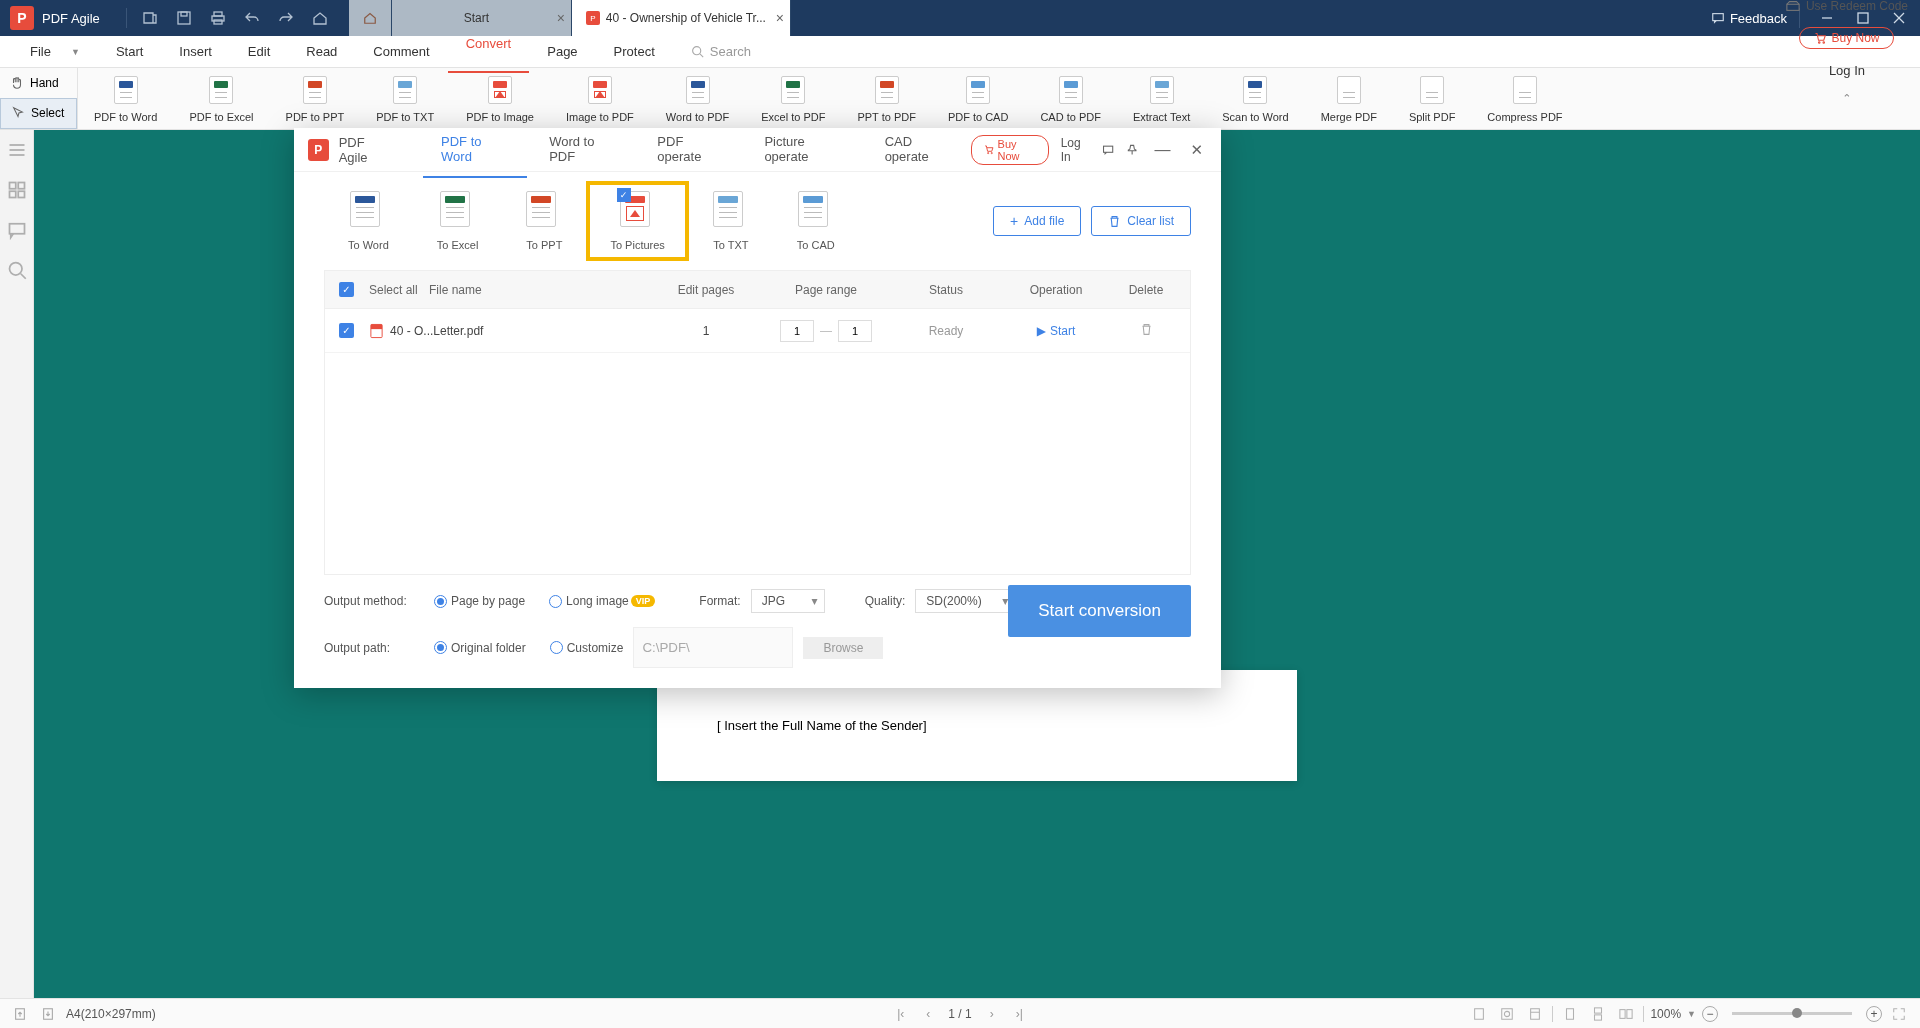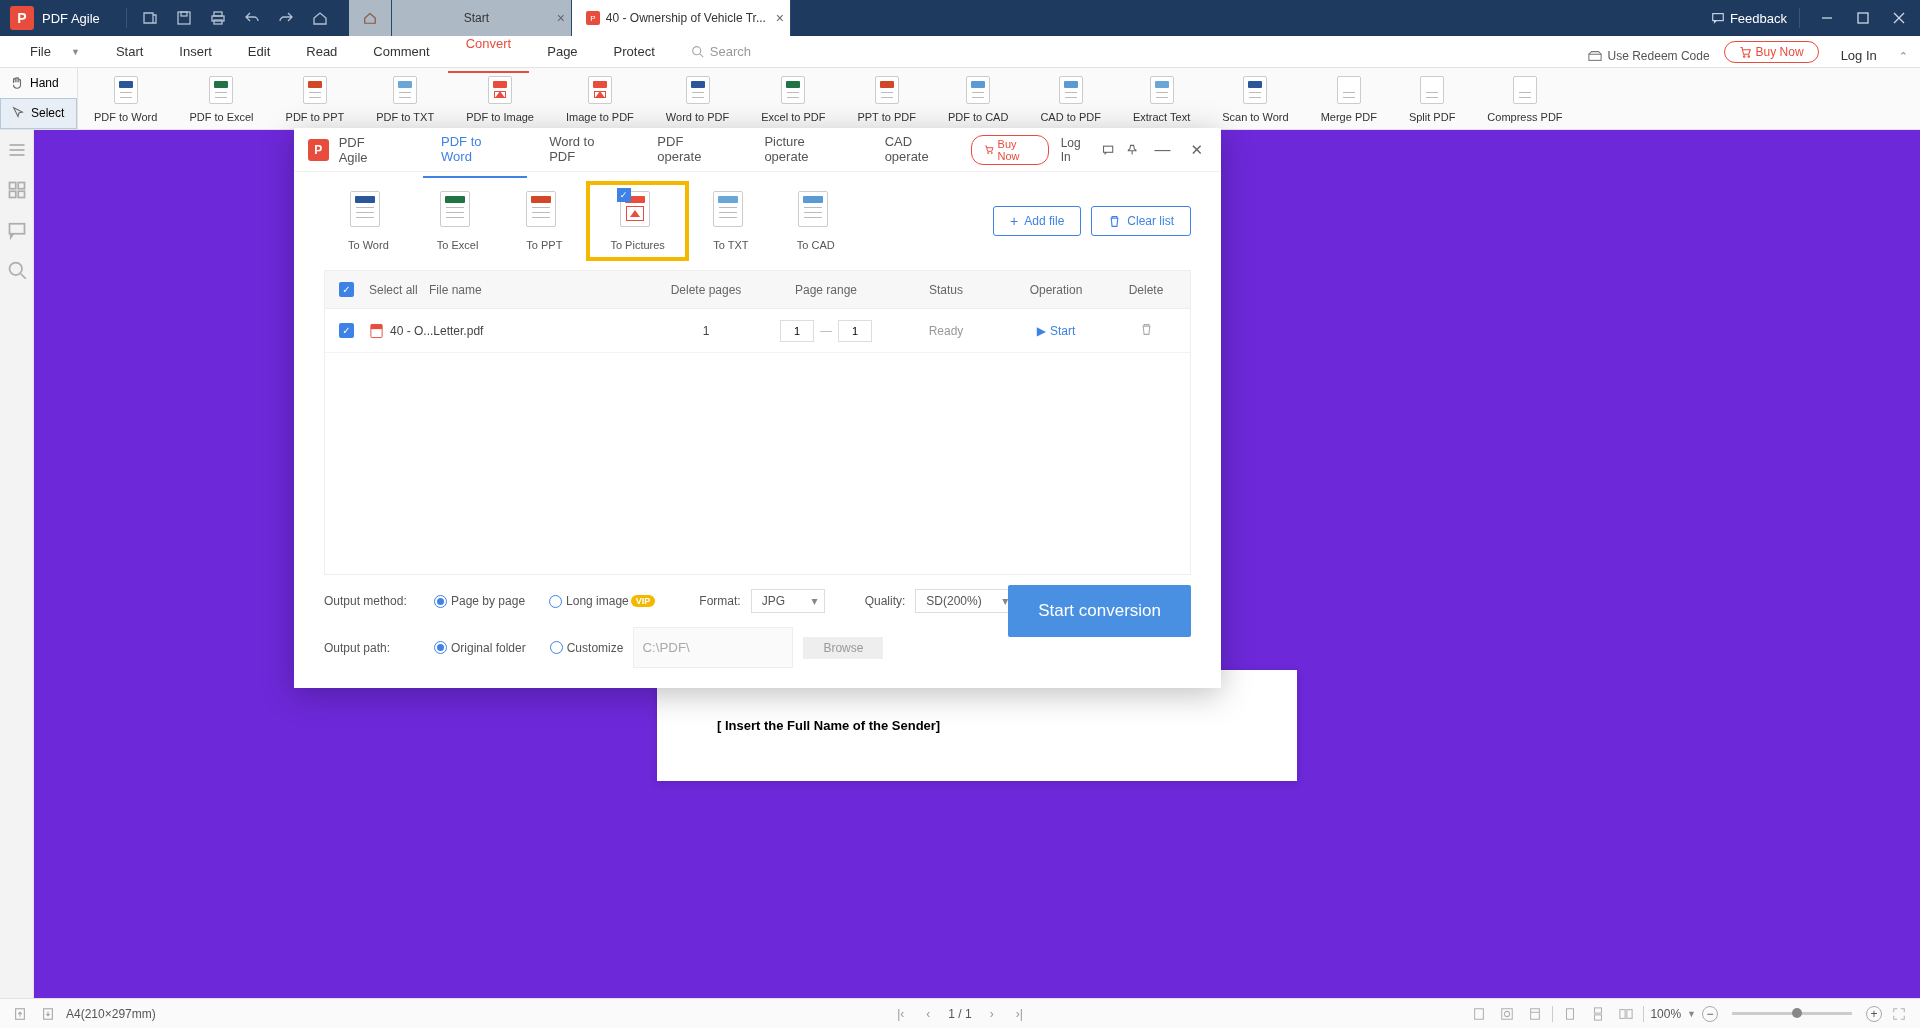--- a/index.html
+++ b/index.html
@@ -22,40 +22,40 @@
 .titlebar .spacer { flex:1; }
 .titlebar .right-group { display:flex; align-items:center; gap:6px; padding-right:6px; }
 .titlebar .win-btn { width:30px; height:30px; display:flex;align-items:center;justify-content:center; cursor:pointer; }
 
 
 .menubar { height: 32px; background:#fff; border-bottom:1px solid #e3e3e3; display:flex; align-items:center; padding: 0 12px; font-size:13px; }
 .menubar .menu-item { padding: 6px 18px; cursor:pointer; color:#333; }
 .menubar .menu-item.active { color:#e74c3c; border-bottom:2px solid #e74c3c; padding-bottom:20px; }
 .menubar .file-item { display:flex; align-items:center; gap:20px; }
 .menubar .search-item { display:flex; align-items:center; gap:6px; color:#999; }
-.menubar .right { margin-left:auto; display:flex; align-items:flex-end; gap:14px; }
+.menubar .right { margin-left:auto; display:flex; align-items:center; gap:14px;flex-direction:column; }
 .menubar .redeem { display:flex; align-items:center; gap:6px; color:#555; font-size:12px; cursor:pointer; }
 .menubar .buy-now-btn { border:1px solid #e74c3c; color:#e74c3c; border-radius:14px; padding:3px 14px; display:flex;align-items:center;gap:5px; font-size:12px; cursor:pointer; }
 .menubar .login-link { color:#333; cursor:pointer; padding:0 8px; }
 
 
 .ribbon { height:62px; background:#fafafa; border-bottom:1px solid #e3e3e3; display:flex; align-items:stretch; }
 .ribbon .left-tools { width:78px; border-right:1px solid #e3e3e3; display:flex; flex-direction:column; }
 .ribbon .tool-btn { flex:1; display:flex; align-items:center; gap:6px; padding:0 10px; font-size:12px; cursor:pointer; }
 .ribbon .tool-btn.selected { background:#e8eef5; border:1px solid #b8c9db; }
 .ribbon .convert-buttons { flex:1; display:flex; align-items:center; }
 .ribbon .rb { display:flex; flex-direction:column; align-items:center; justify-content:center; padding:0 16px; font-size:11px; color:#333; cursor:pointer; gap:6px; height:100%; }
 .ribbon .rb .rb-icon { width:26px; height:30px; display:flex; align-items:center; justify-content:center; }
 
 
 .left-strip { position:absolute; left:0; top:130px; bottom:30px; width:34px; background:#f3f3f3; border-right:1px solid #e3e3e3; display:flex; flex-direction:column; align-items:center; padding-top:10px; gap:20px; }
 .left-strip .ls-icon { width:20px; height:20px; cursor:pointer; opacity:.55; }
 
 
-.doc-area { position:absolute; left:34px; right:0; top:130px; bottom:30px; background:#6d28d9; overflow:hidden;font-weight:bold; }
+.doc-area { position:absolute; left:34px; right:0; top:130px; bottom:30px; background:#0f766e; overflow:hidden; }
 .page-preview { position:absolute; left:50%; transform:translateX(-50%); top:540px; width:640px; background:#fff; box-shadow:0 2px 8px rgba(0,0,0,.15); padding:40px 60px; font-family:"Times New Roman",serif; font-size:13px; line-height:2.4; }
 
 
 .statusbar { position:absolute; left:0; right:0; bottom:0; height:30px; background:#fafafa; border-top:1px solid #e3e3e3; display:flex; align-items:center; font-size:12px; color:#555; padding:0 10px; }
 .statusbar .sb-icon { width:20px; height:20px; margin-right:8px; cursor:pointer; display:flex;align-items:center;justify-content:center; opacity:.6; }
 .statusbar .sb-center { position:absolute; left:50%; transform:translateX(-50%); display:flex; align-items:center; gap:14px; }
 .statusbar .sb-center .nav-btn { cursor:pointer; opacity:.6; padding:0 4px; }
 .statusbar .sb-right { margin-left:auto; display:flex; align-items:center; gap:6px; }
 .statusbar .view-btn { width:22px; height:22px; display:flex;align-items:center;justify-content:center; cursor:pointer; opacity:.55; }
 .statusbar .zoom-slider { width:120px; height:3px; background:#ccc; position:relative; margin:0 8px; }
@@ -607,21 +607,21 @@
         <span>Clear list</span>
       </div>
     </div>
   </div>
 
   <div class="modal-table">
     <div class="thead">
       <div class="th-check"><span class="checkbox">✓</span></div>
       <div class="th-selectall">Select all</div>
       <div class="th-name">File name</div>
-      <div class="th-pages">Delete pages</div>
+      <div class="th-pages">Edit pages</div>
       <div class="th-range">Page range</div>
       <div class="th-status">Status</div>
       <div class="th-op">Operation</div>
       <div class="th-del">Delete</div>
     </div>
     <div class="trow">
       <div class="td-check"><span class="checkbox">✓</span></div>
       <div class="td-name" style="margin-left:0">
         <svg width="15" height="16" viewBox="0 0 16 16">
             <rect x="2" y="1" width="12" height="14" rx="1" fill="#fff" stroke="#e74c3c"></rect>

